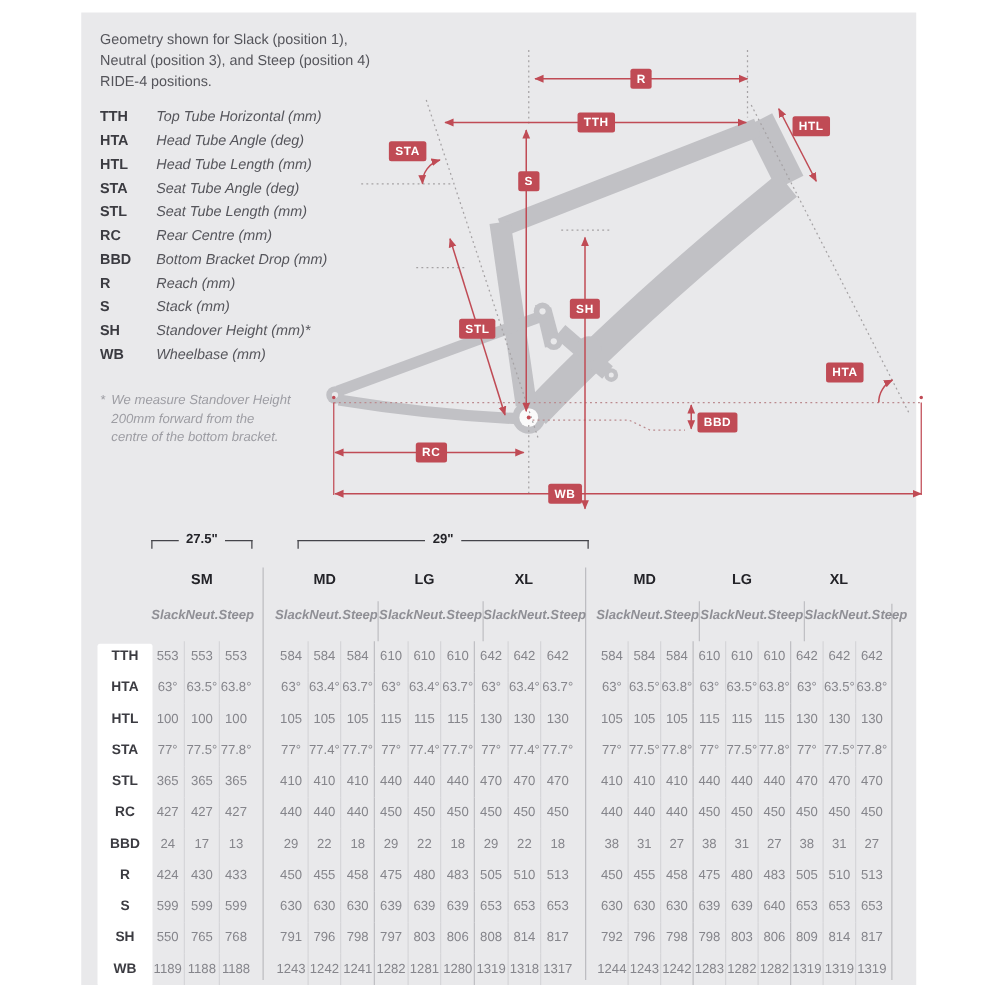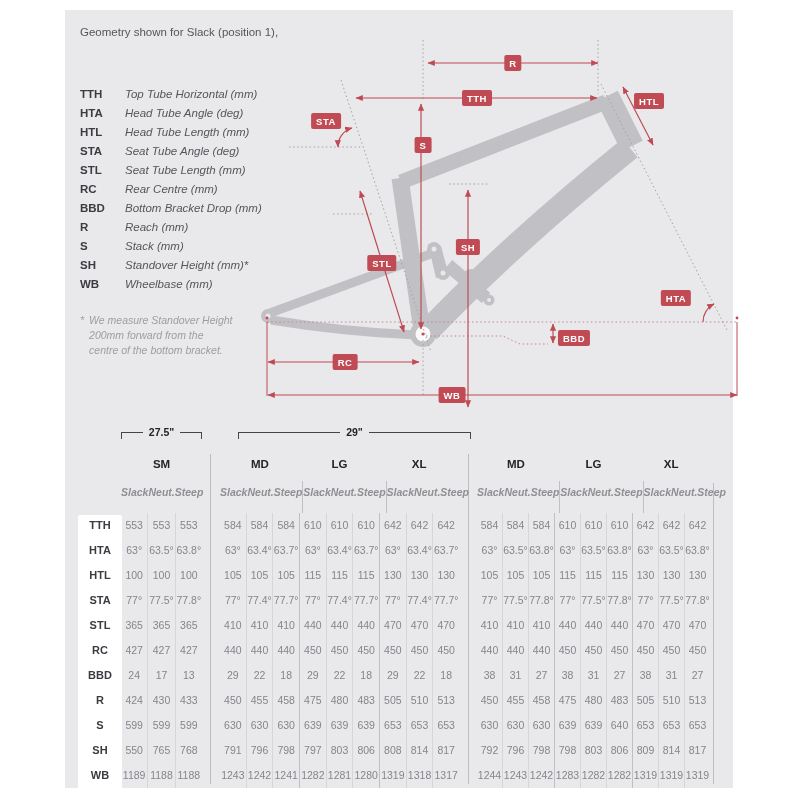--- a/index.html
+++ b/index.html
@@ -55,20 +55,22 @@
   #vl-c{left:713px;top:483px;height:301px;}
 </style>
 </head>
 <body>
 
 <div id="stage">
   <div id="panel"></div>
 
   <div id="intro">
     <div>Geometry shown for Slack (position 1),</div>
+    <div>Neutral (position 3), and Steep (position 4)</div>
+    <div>RIDE-4 positions.</div>
   </div>
 
   <div id="legend-list">
       <div class="leg-row">
         <span class="leg-code">TTH</span>
         <span class="leg-def">Top Tube Horizontal (mm)</span>
       </div>
       <div class="leg-row">
         <span class="leg-code">HTA</span>
         <span class="leg-def">Head Tube Angle (deg)</span>

